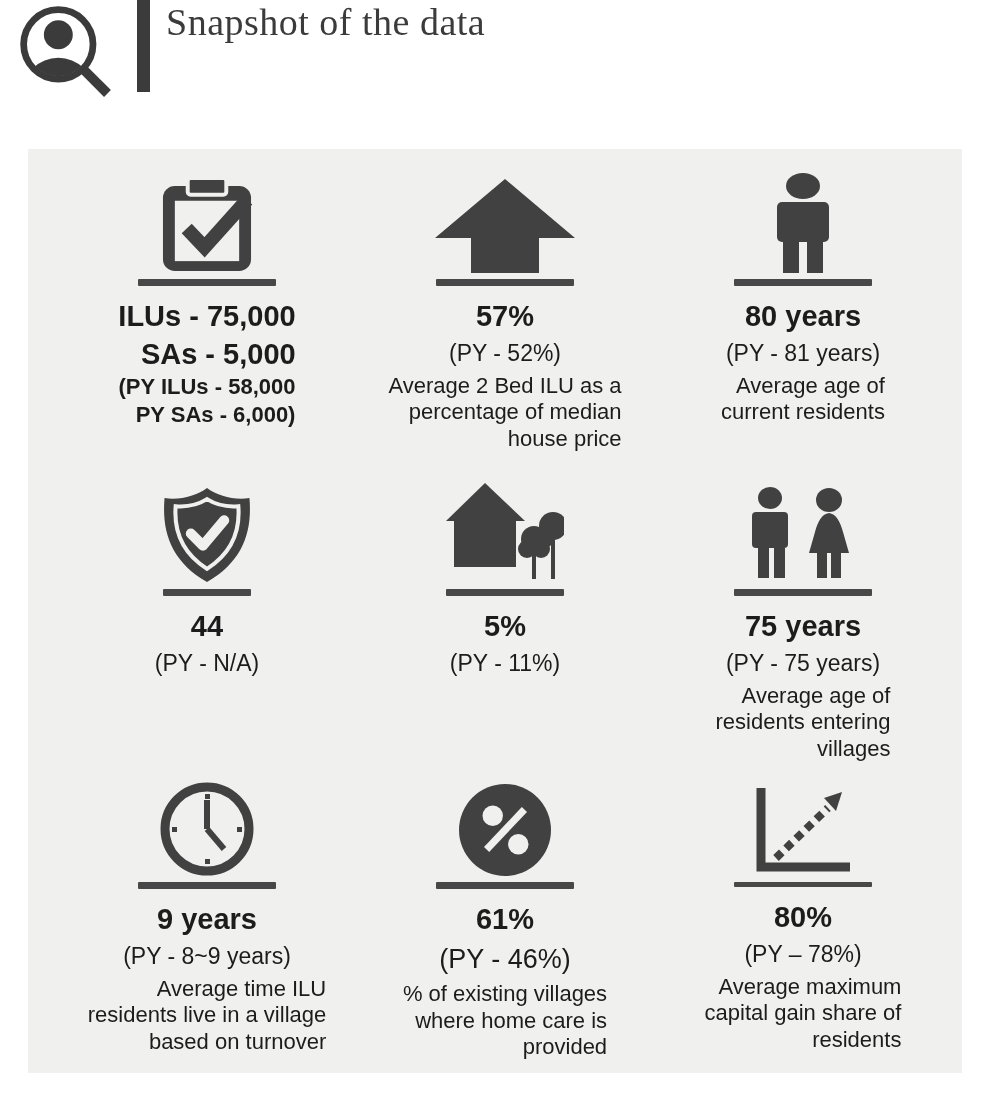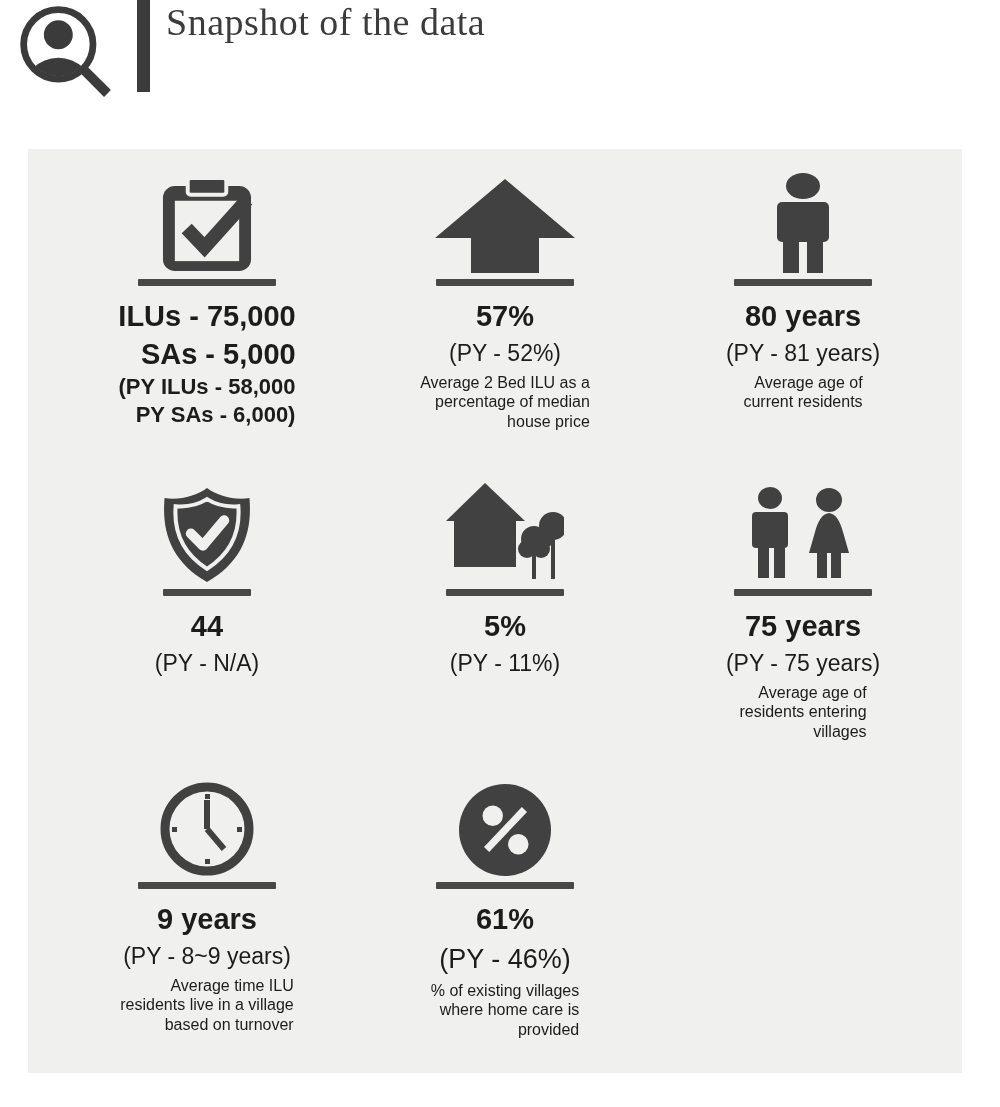--- a/index.html
+++ b/index.html
@@ -76,21 +76,21 @@
     white-space:pre-line;
   }
   .py {
     font-size:23px;
     font-weight:400;
     margin-top:3px;
     line-height:1.3;
   }
   .py-large { font-size:27px; }
   .desc {
-    font-size:16px;
+    font-size:22px;
     line-height:1.22;
     margin-top:4px;
     white-space:pre-line;
   }
 </style>
 </head>
 <body>
 
 <header class="header">
   <svg class="logo" width="106" height="106" viewBox="0 0 110 110">
@@ -251,14 +251,29 @@
       </svg>
     </div>
     <div class="underline"></div>
     <div class="headline">61%</div>
     <div class="py py-large">(PY - 46%)</div>
     <div class="desc">% of existing villages
 where home care is
 provided</div>
   </section>
 
+  <section class="cell">
+    <div class="icon-wrap">
+      <svg width="102" height="88" viewBox="0 0 102 88">
+        <path d="M9 0 L9 79 L98 79" fill="none" stroke="#414141" stroke-width="9"></path>
+        <line x1="24" y1="70" x2="76" y2="20" stroke="#414141" stroke-width="8" stroke-dasharray="8 6"></line>
+        <polygon points="90,4 72,10 84,23" fill="#414141"></polygon>
+      </svg>
+    </div>
+    <div class="underline" style="height:5px"></div>
+    <div class="headline">80%</div>
+    <div class="py">(PY – 78%)</div>
+    <div class="desc">Average maximum
+capital gain share of
+residents</div>
+  </section>
 
 </main>
 
 </body></html>

